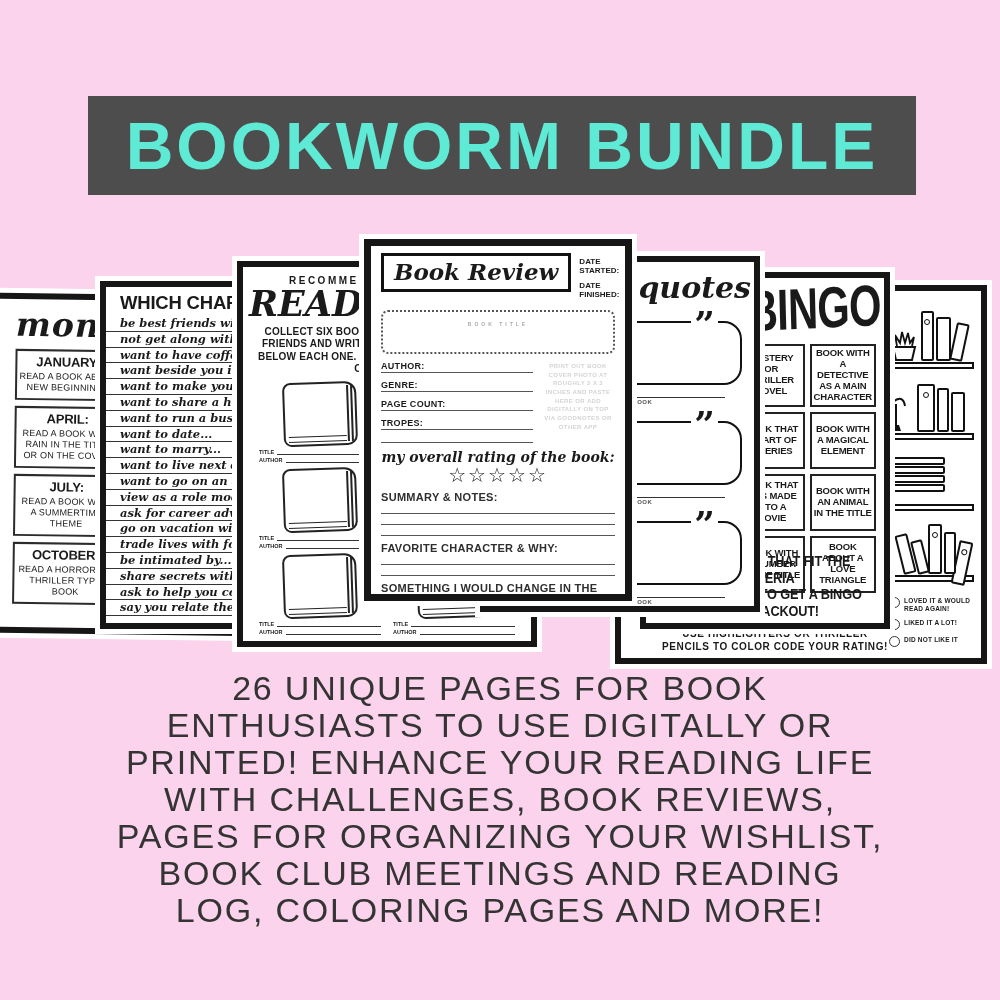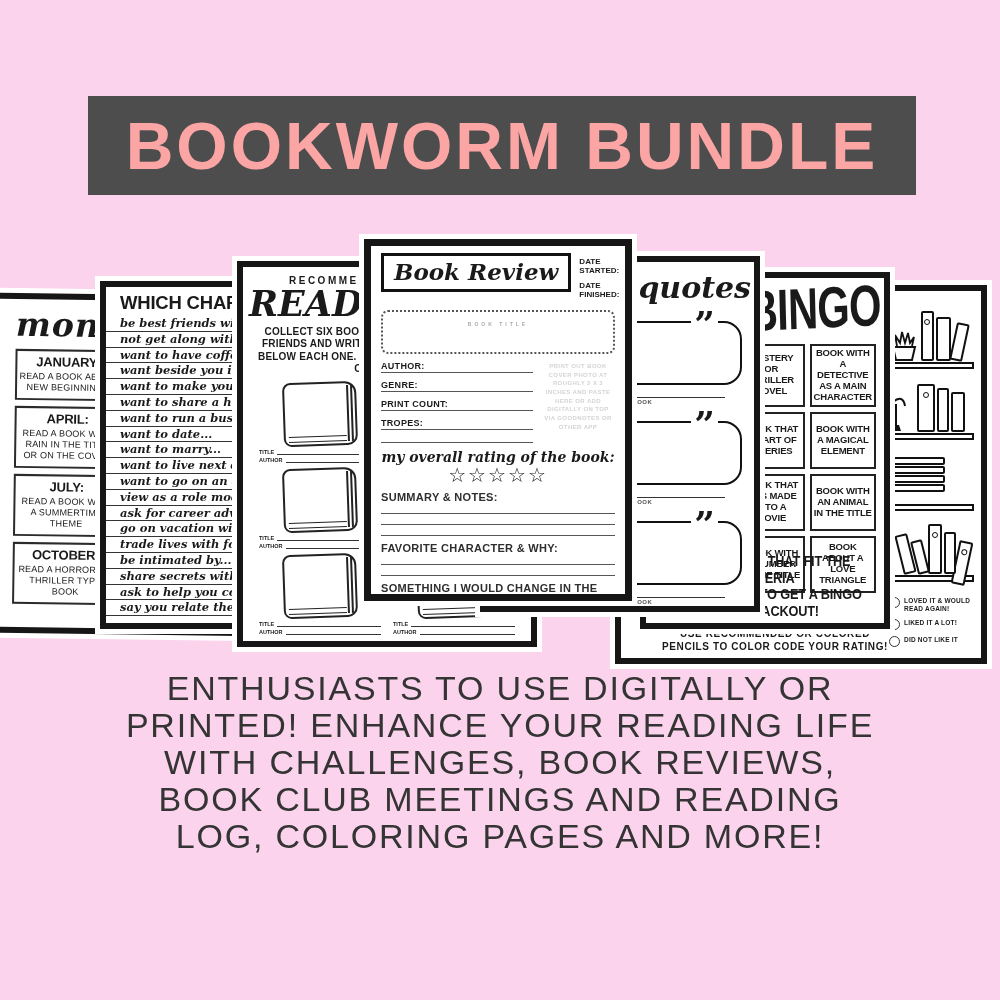--- a/index.html
+++ b/index.html
@@ -3,21 +3,21 @@
 <meta charset="utf-8">
 <style>
   :root{ --bg:#fbd3ec; --banner:#4d4d4d; --ink:#161616; }
   *{ box-sizing:border-box; margin:0; padding:0; }
   body{ font-family:"Liberation Sans", sans-serif; }
   #canvas{ position:relative; width:1000px; height:1000px; background:var(--bg); overflow:hidden; color:#1a1a1a; }
 
   
   .banner{ position:absolute; left:88px; top:96px; width:828px; height:99px;
     background:var(--banner); display:flex; align-items:center; justify-content:center; }
-  .banner h1{ color:#fca5a5; font-size:66px; font-weight:900; letter-spacing:3px; white-space:nowrap; }
+  .banner h1{ color:#5eead4; font-size:66px; font-weight:900; letter-spacing:3px; white-space:nowrap; }
 
   
   .page{ position:absolute; background:#fff; border:6px solid var(--ink);
     box-shadow:0 0 0 5px #fff; overflow:hidden; }
   .script{ font-family:"DejaVu Serif", serif; font-style:italic; font-weight:bold; }
 
   
   .page-monthly{ left:-50px; top:294px; width:292px; height:340px; z-index:1; transform:rotate(.8deg); }
   .m-inner{ padding:6px 0 0 58px; width:170px; }
   .m-title{ font-size:33px; margin-bottom:5px; letter-spacing:1px; }
@@ -401,21 +401,21 @@
           <span class="leg-circle"></span>
           <span class="leg-text">LIKED IT A LOT!</span>
         </div>
 
         <div class="leg-row">
           <span class="leg-circle"></span>
           <span class="leg-text">DID NOT LIKE IT</span>
         </div>
       </div>
     <div class="shelf-instr">
-      <div>USE RECOMMENDED OR COLORED</div>
+      <div>USE HIGHLIGHTERS OR THRILLER</div>
       <div>PENCILS TO COLOR CODE YOUR RATING!</div>
     </div>
   </div>
 
   <div class="page page-review">
     <div class="rv-head">
       <div class="rv-titlebox script">Book Review</div>
       <div class="rv-dates">
         <div class="drow">
             <span>DATE STARTED:</span>
@@ -431,21 +431,21 @@
       <span>BOOK TITLE</span>
     </div>
     <div class="rv-mid">
       <div style="flex:none">
         <ul class="rv-fields">
 
             <li>AUTHOR:</li>
 
             <li>GENRE:</li>
 
-            <li>PRINT COUNT:</li>
+            <li>PAGE COUNT:</li>
 
             <li>TROPES:</li>
           </ul>
         <div class="rv-extra"></div>
       </div>
       <div class="rv-hint">PRINT OUT BOOK COVER PHOTO AT ROUGHLY 2 X 3 INCHES AND PASTE HERE OR ADD DIGITALLY ON TOP VIA GOODNOTES OR OTHER APP</div>
     </div>
     <div class="rv-rating">
       <span class="lbl script">my overall rating of the book:</span>
       <span class="rv-stars">☆☆☆☆☆</span>
@@ -457,26 +457,28 @@
     <div class="rv-sec">FAVORITE CHARACTER &amp; WHY:</div>
     <div class="wline"></div>
     <div class="wline"></div>
     <div class="rv-sec">SOMETHING I WOULD CHANGE IN THE STORY IS:</div>
     <div class="wline"></div>
 
   </div>
 
   <div class="descr">
 
+      <div>26 UNIQUE PAGES FOR BOOK</div>
 
       <div>ENTHUSIASTS TO USE DIGITALLY OR</div>
 
       <div>PRINTED! ENHANCE YOUR READING LIFE</div>
 
       <div>WITH CHALLENGES, BOOK REVIEWS,</div>
 
+      <div>PAGES FOR ORGANIZING YOUR WISHLIST,</div>
 
       <div>BOOK CLUB MEETINGS AND READING</div>
 
       <div>LOG, COLORING PAGES AND MORE!</div>
     </div>
 
 </div>
 
 </body></html>

